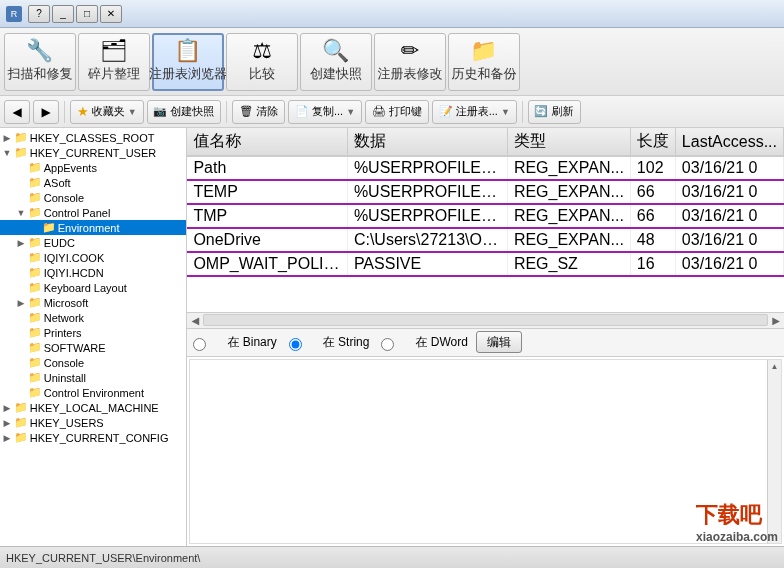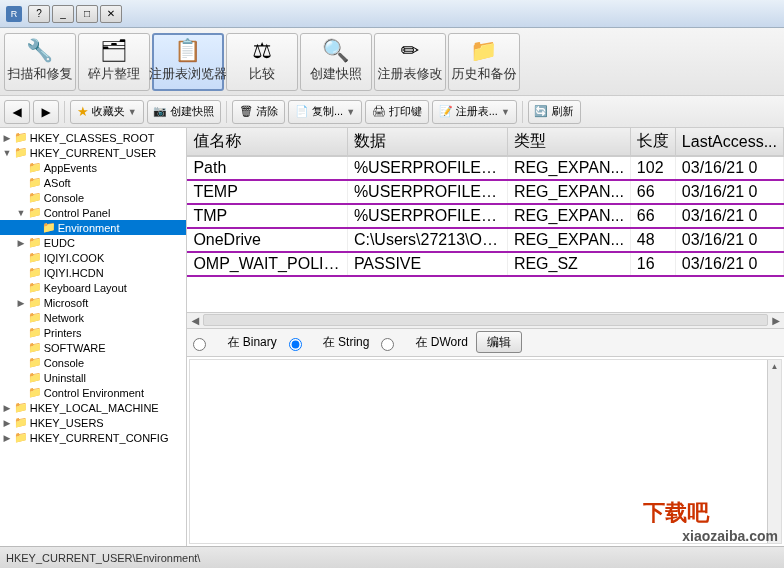--- a/index.html
+++ b/index.html
@@ -373,14 +373,14 @@
     </div>
   </div>
 </div>
 
 <div id="status-bar">
   <span>HKEY_CURRENT_USER\Environment\</span>
 </div>
 
 <div id="watermark">
   <span style="color:#cc3300;">下载吧</span>
-  <div style="font-size:14px;color:#555;text-align:right;margin-left:39px;">xiaozaiba.com</div>
+  <div style="font-size:12px;color:#555;text-align:right;">xiaozaiba.com</div>
 </div>
 
 </body></html>

